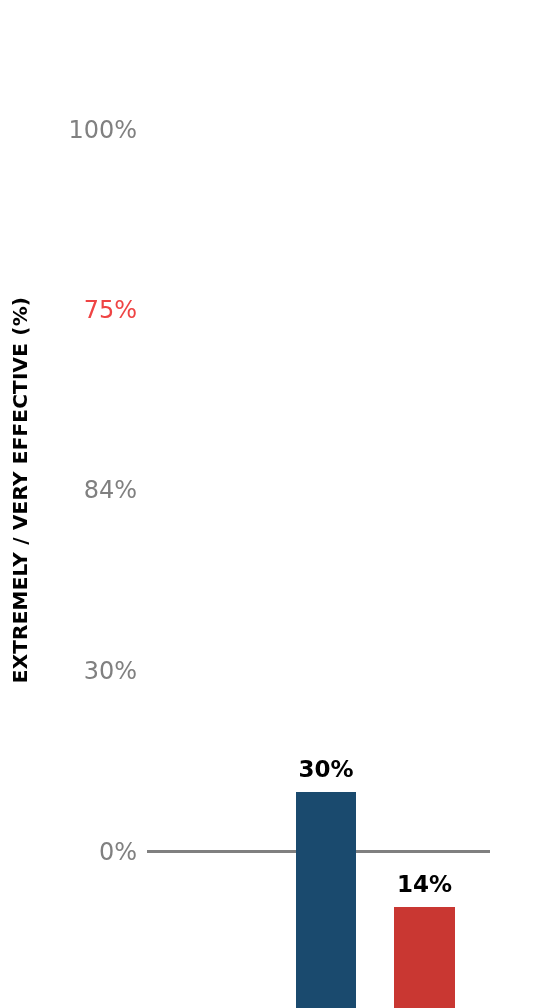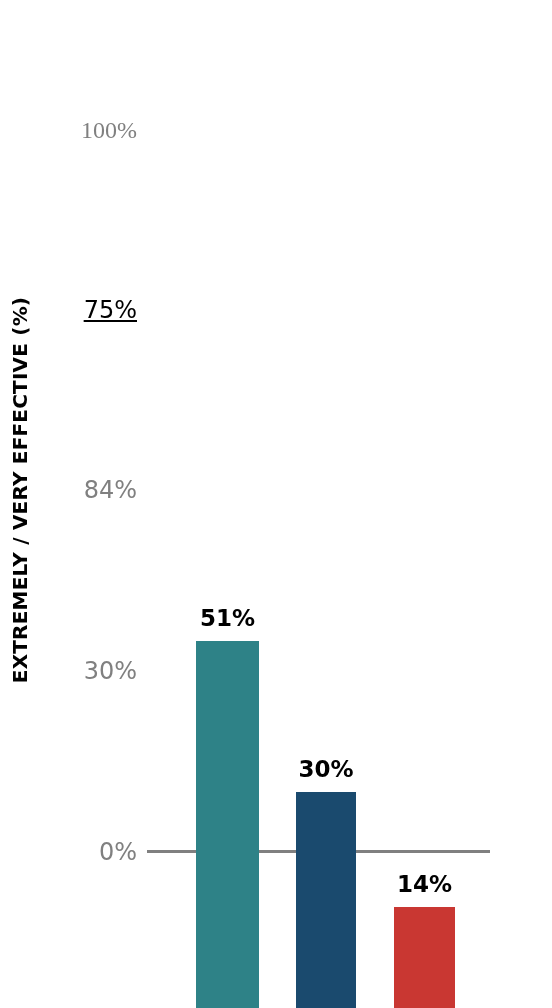--- a/index.html
+++ b/index.html
@@ -101,35 +101,31 @@
 </head>
 <body>
 
 <div id="chart-root" style="background: rgb(255, 255, 255);">
 
   <div id="y-axis-title">
     <div class="ytxt">EXTREMELY / VERY EFFECTIVE (%)</div>
   </div>
 
   <div id="tick-col">
-    <div class="tick-label" style="top: 130px; color: rgb(128, 128, 128); font-family: Liberation Serif, serif;">100%</div>
-    <div class="tick-label" style="top: 310px; color: #000000; text-decoration: underline;">75%</div>
+    <div class="tick-label" style="top: 130px; color: rgb(128, 128, 128);">100%</div>
+    <div class="tick-label" style="top: 310px; color: #ef4444;">75%</div>
     <div class="tick-label" style="top: 490px; color: rgb(128, 128, 128);">84%</div>
     <div class="tick-label" style="top: 671px; color: rgb(128, 128, 128);">30%</div>
     <div class="tick-label" style="top: 852px; color: rgb(128, 128, 128);">0%</div>
   </div>
 
   <div id="plot-area">
 
     <div id="baseline" style="background: rgb(128, 128, 128);"></div>
 
-    <div class="bar" id="bar-0" style="left:49px; width:63px; height:850px;">
-      <div class="bar-value" id="bar-0-label" style="bottom: 377px; color: rgb(0, 0, 0);">51%</div>
-      <div class="bar-rect" id="bar-0-rect" style="height: 367px; background: rgb(46, 130, 135);"></div>
-    </div>
 
     <div class="bar" id="bar-1" style="left:149px; width:60px; height:850px;">
       <div class="bar-value" id="bar-1-label" style="bottom: 226px; color: rgb(0, 0, 0);">30%</div>
       <div class="bar-rect" id="bar-1-rect" style="height: 216px; background: rgb(26, 74, 110);"></div>
     </div>
 
     <div class="bar" id="bar-2" style="left:247px; width:61px; height:850px;">
       <div class="bar-value" id="bar-2-label" style="bottom: 111px; color: rgb(0, 0, 0);">14%</div>
       <div class="bar-rect" id="bar-2-rect" style="height: 101px; background: rgb(201, 55, 50);"></div>
     </div>

